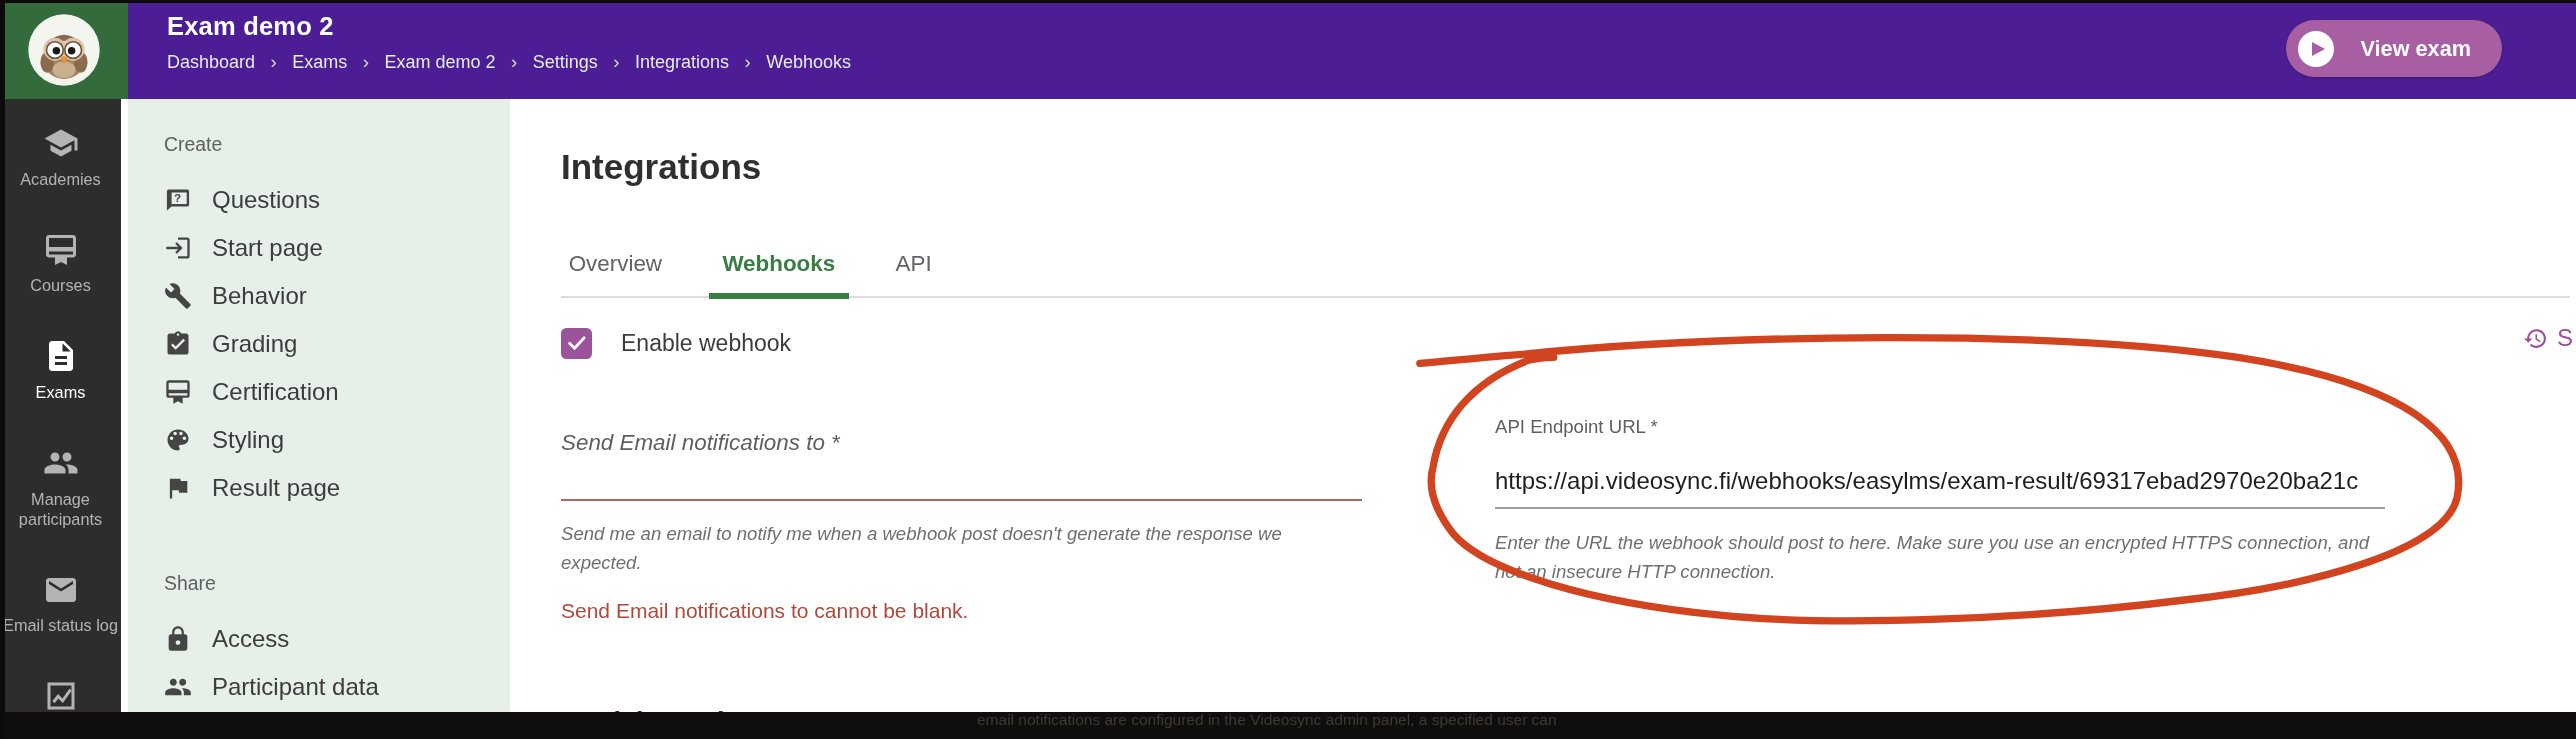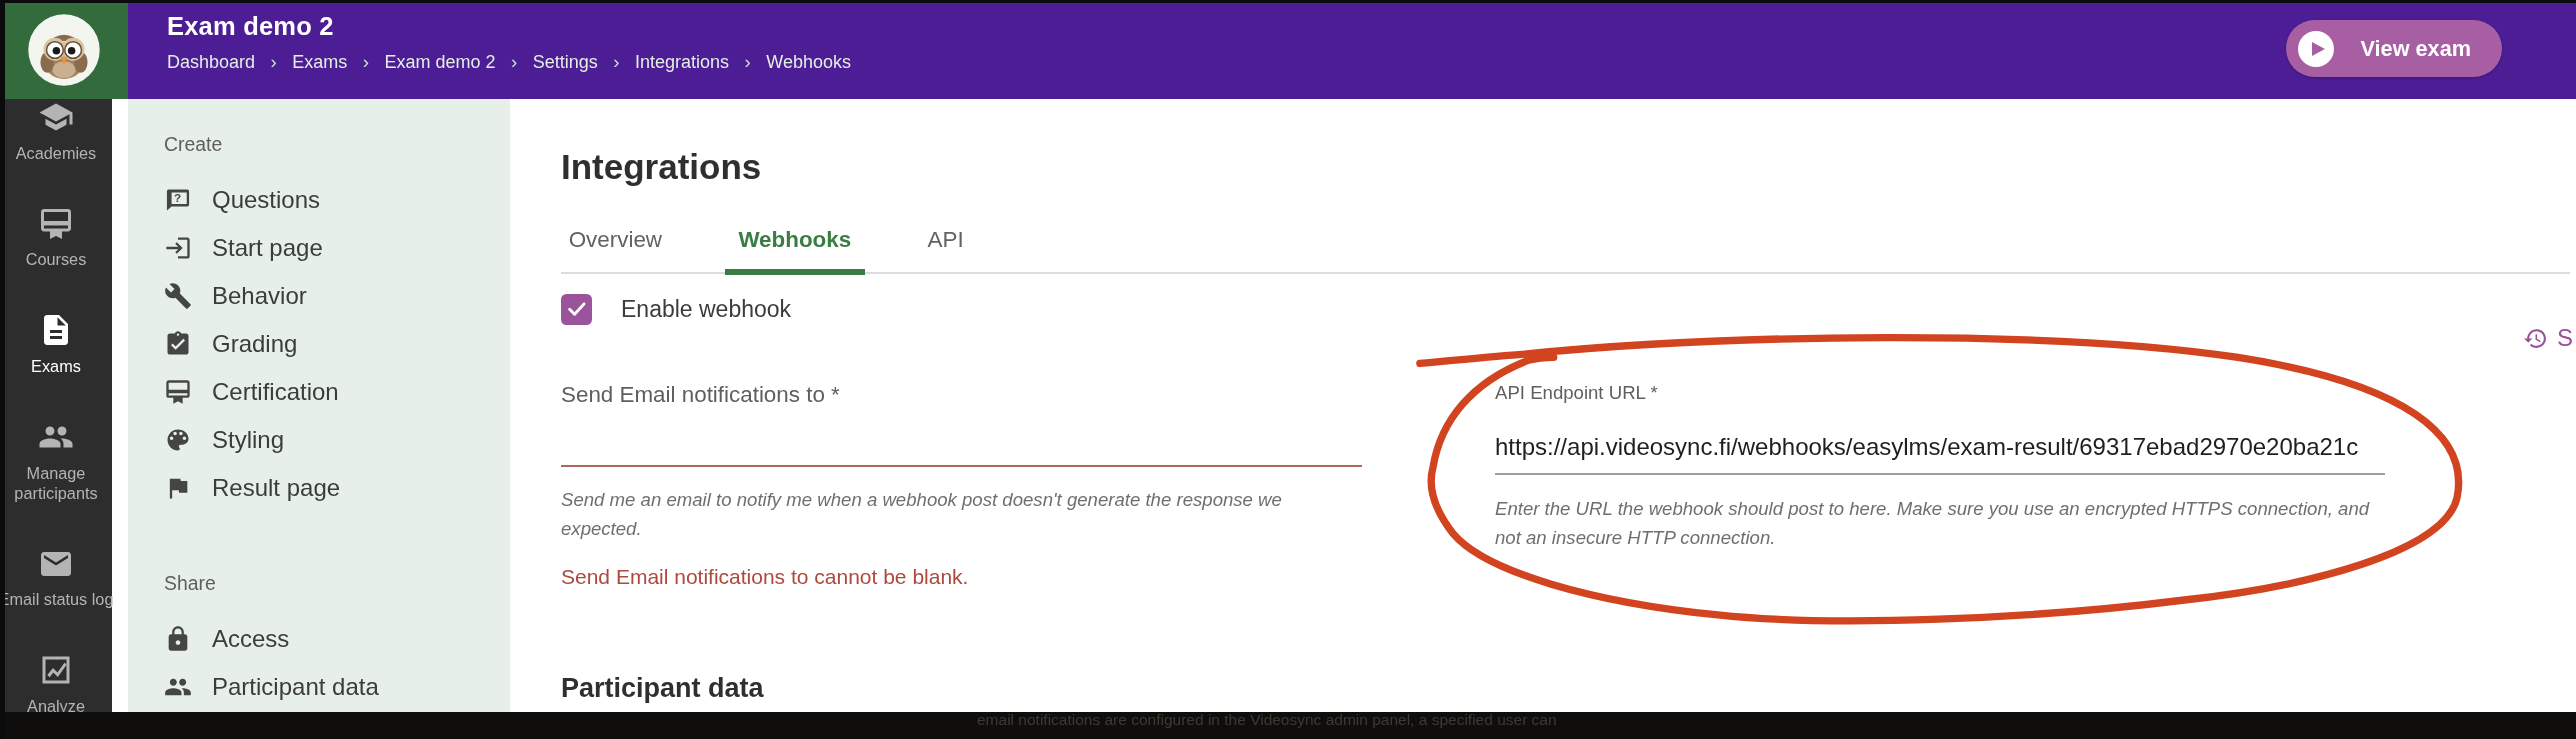--- a/index.html
+++ b/index.html
@@ -18,59 +18,59 @@
   #header-title { color:#ffffff; font-size:25.5px; font-weight:bold; letter-spacing:0.2px; }
   #breadcrumb { margin-top:10px; display:flex; align-items:center; gap:15.5px; }
   .crumb { color:#e4efe4; font-size:18px; cursor:pointer; }
   .crumb-sep { color:#cfe2cf; font-size:18.6px; }
   #view-exam-btn { position:absolute; right:74px; top:20px; height:57px; border-radius:29px; background:#a75ea3; display:flex; align-items:center; gap:26px; padding:0 31px 0 12.4px; cursor:pointer; box-shadow:0 0.8px 2.3px rgba(0,0,0,.25); }
   #view-exam-btn .play-circle { width:36px; height:36px; border-radius:50%; background:#ffffff; display:flex; align-items:center; justify-content:center; }
   #view-exam-btn .play-tri { width:0; height:0; border-left:13px solid #a75ea3; border-top:7.7px solid transparent; border-bottom:7.7px solid transparent; margin-left:3.1px; }
   #view-exam-btn .label { color:#fff; font-size:21.7px; font-weight:bold; }
 
   
-  #rail { position:absolute; top:99px; left:0; bottom:12.4px; width:112px; background:#2d2d2d; z-index:9; display:flex; flex-direction:column; align-items:center; gap:43px; }
+  #rail { position:absolute; top:99px; left:0; bottom:12.4px; width:121px; background:#2d2d2d; z-index:9; display:flex; flex-direction:column; align-items:center; padding-top:26px; gap:43px; }
   .rail-item { display:flex; flex-direction:column; align-items:center; gap:7.7px; color:#b4b4b4; cursor:pointer; width:128px; }
   .rail-item svg { width:36px; height:36px; fill:currentColor; }
   .rail-item .rail-label { font-size:16.3px; text-align:center; line-height:20px; max-width:125px; }
   .rail-item.active { color:#ffffff; }
 
   
   #sidebar { position:absolute; top:99px; left:128px; bottom:12.4px; width:382px; background:#e6f0e9; z-index:9; padding:34px 0 0 36px; }
   .side-section-label { color:#5f5f5f; font-size:19.4px; margin-bottom:20px; }
   .side-item { display:flex; align-items:center; gap:20px; height:48px; color:#3c3c3c; cursor:pointer; }
   .side-item svg { width:28px; height:28px; fill:#454545; flex:0 0 auto; }
   .side-item .side-label { font-size:24px; }
   .side-gap { height:60px; }
 
   
   #content { position:absolute; top:99px; left:511px; right:0; bottom:12.4px; background:#ffffff; z-index:8; padding:48px 0 0 50px; }
   #page-title { font-size:35px; font-weight:bold; color:#2f2f2f; }
-  #tabs { margin-top:40px; display:flex; gap:61px; border-bottom:2.3px solid #dcdcdc; width:2009px; }
+  #tabs { margin-top:64px; display:flex; gap:45px; border-bottom:2.3px solid #dcdcdc; width:2009px; }
   .tab { font-size:22.4px; color:#5f6368; padding:0 7.7px 18.6px 7.7px; position:relative; cursor:pointer; }
   .tab.active { color:#3a7d44; font-weight:bold; }
   .tab.active::after { content:""; position:absolute; left:-6.2px; right:-6.2px; bottom:-3.1px; height:5.4px; background:#3a7d44; }
 
-  #enable-row { margin-top:20px; display:flex; align-items:center; gap:29px; }
+  #enable-row { margin-top:30px; display:flex; align-items:center; gap:29px; }
   .checkbox { width:31px; height:31px; border-radius:5.4px; background:#9b549c; display:flex; align-items:center; justify-content:center; cursor:pointer; }
   .checkbox svg { width:21.7px; height:21.7px; }
   #enable-label { font-size:23px; color:#3c3c3c; }
 
   #history-row { position:absolute; top:324px; right:3.1px; display:flex; align-items:center; gap:9.3px; color:#9b4f98; cursor:pointer; z-index:12; }
   #history-row svg { width:25px; height:25px; fill:#9b4f98; }
   #history-row .hist-label { font-size:24px; }
 
   
   #form-row { margin-top:57px; display:flex; gap:133px; align-items:flex-start; }
   .field { position:relative; }
   .field-email { width:801px; }
   .field-api { width:890px; }
   .float-label { font-size:18.6px; color:#5f5f5f; }
   .inline-label { font-size:22.4px; color:#5f5f5f; }
-  .input-line-empty { height:85px; display:flex; align-items:flex-start; padding-bottom:29px; border-bottom:2.3px solid #b2675c; cursor:text; }
+  .input-line-empty { height:85px; display:flex; align-items:center; padding-bottom:29px; border-bottom:2.3px solid #b2675c; cursor:text;font-style:italic; }
   .input-line-filled { margin-top:29px; padding-bottom:12.4px; border-bottom:2.3px solid #9e9e9e; cursor:text; }
   .input-value { font-size:24px; color:#1f1f1f; white-space:nowrap; }
   .helper { margin-top:18.6px; font-size:18.6px; font-style:italic; color:#6f6f6f; line-height:29px; }
   .error-text { margin-top:21.7px; font-size:21px; color:#b0483c; }
 
   
   #participant-section { margin-top:84px; }
   #participant-title { font-size:27px; font-weight:bold; color:#2f2f2f; }
   #participant-desc { margin-top:15.5px; font-size:22.4px; color:#3c3c3c; }
 

